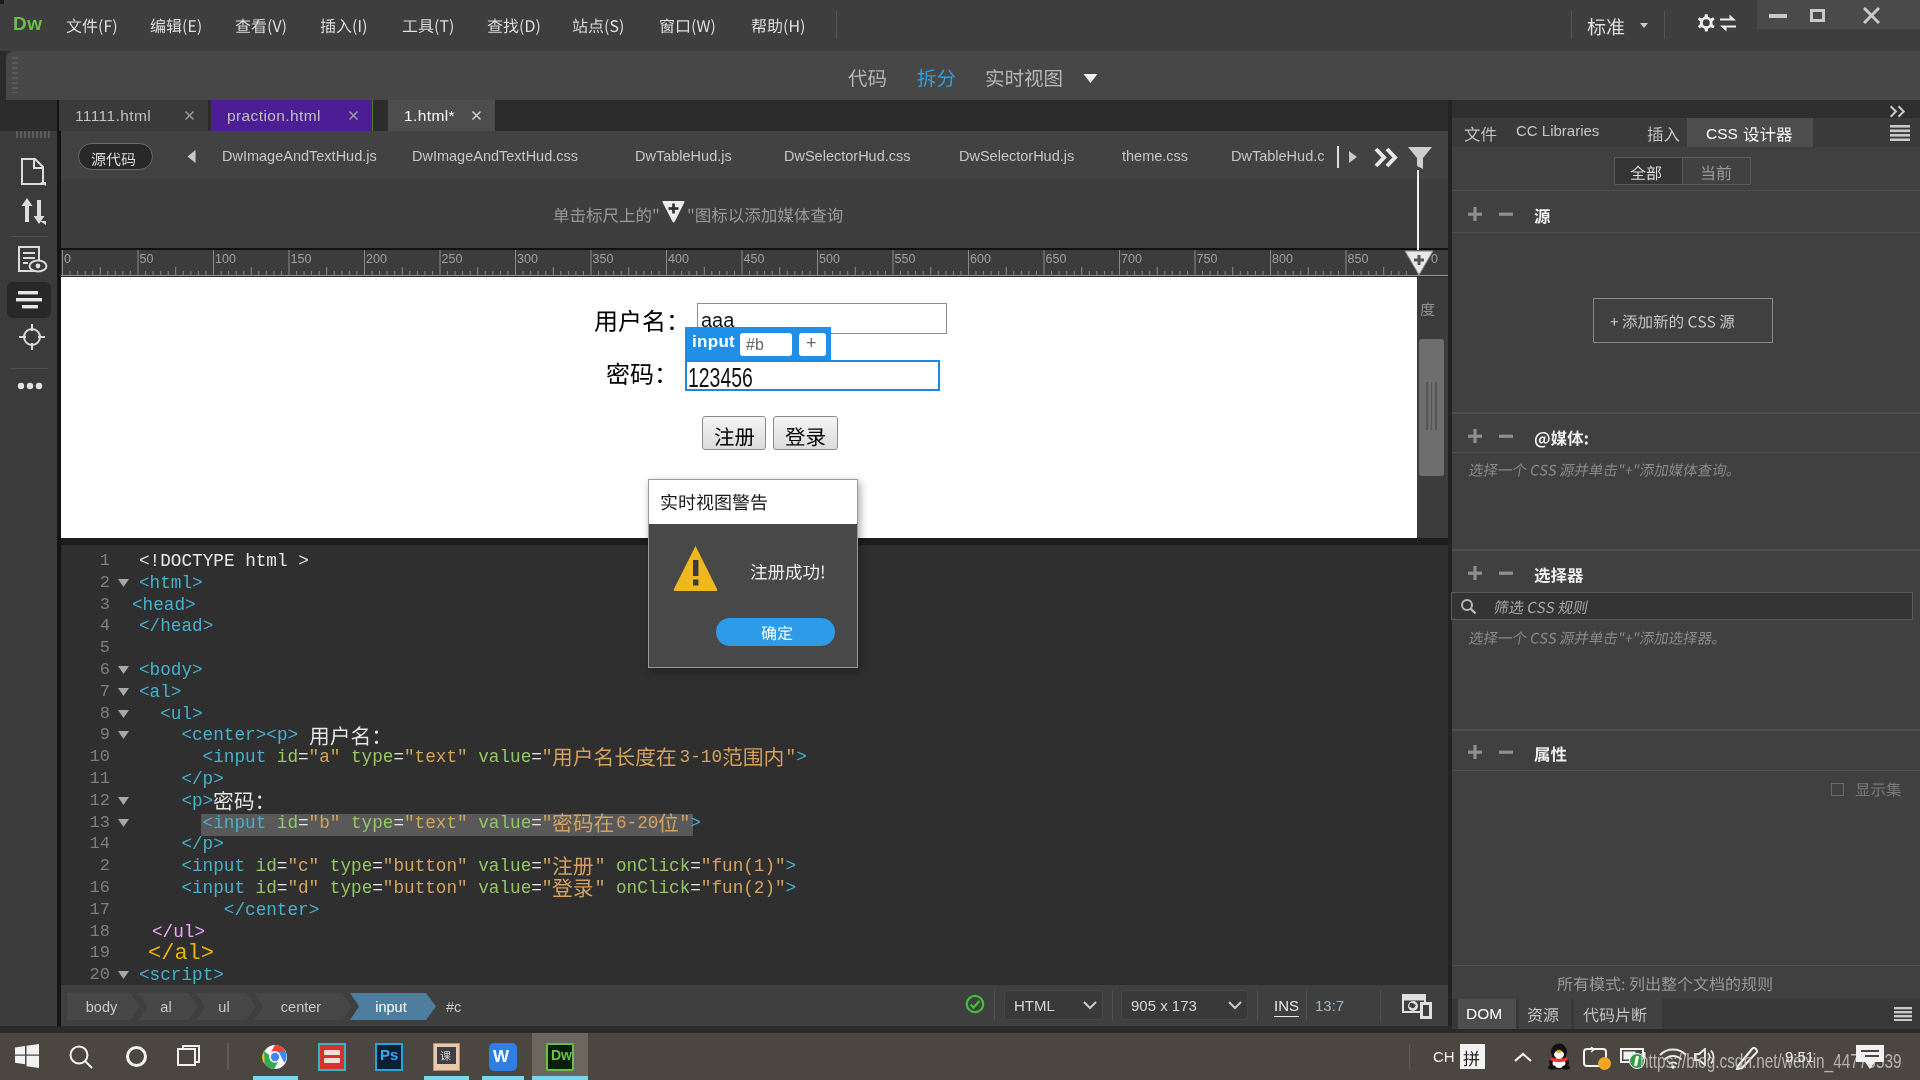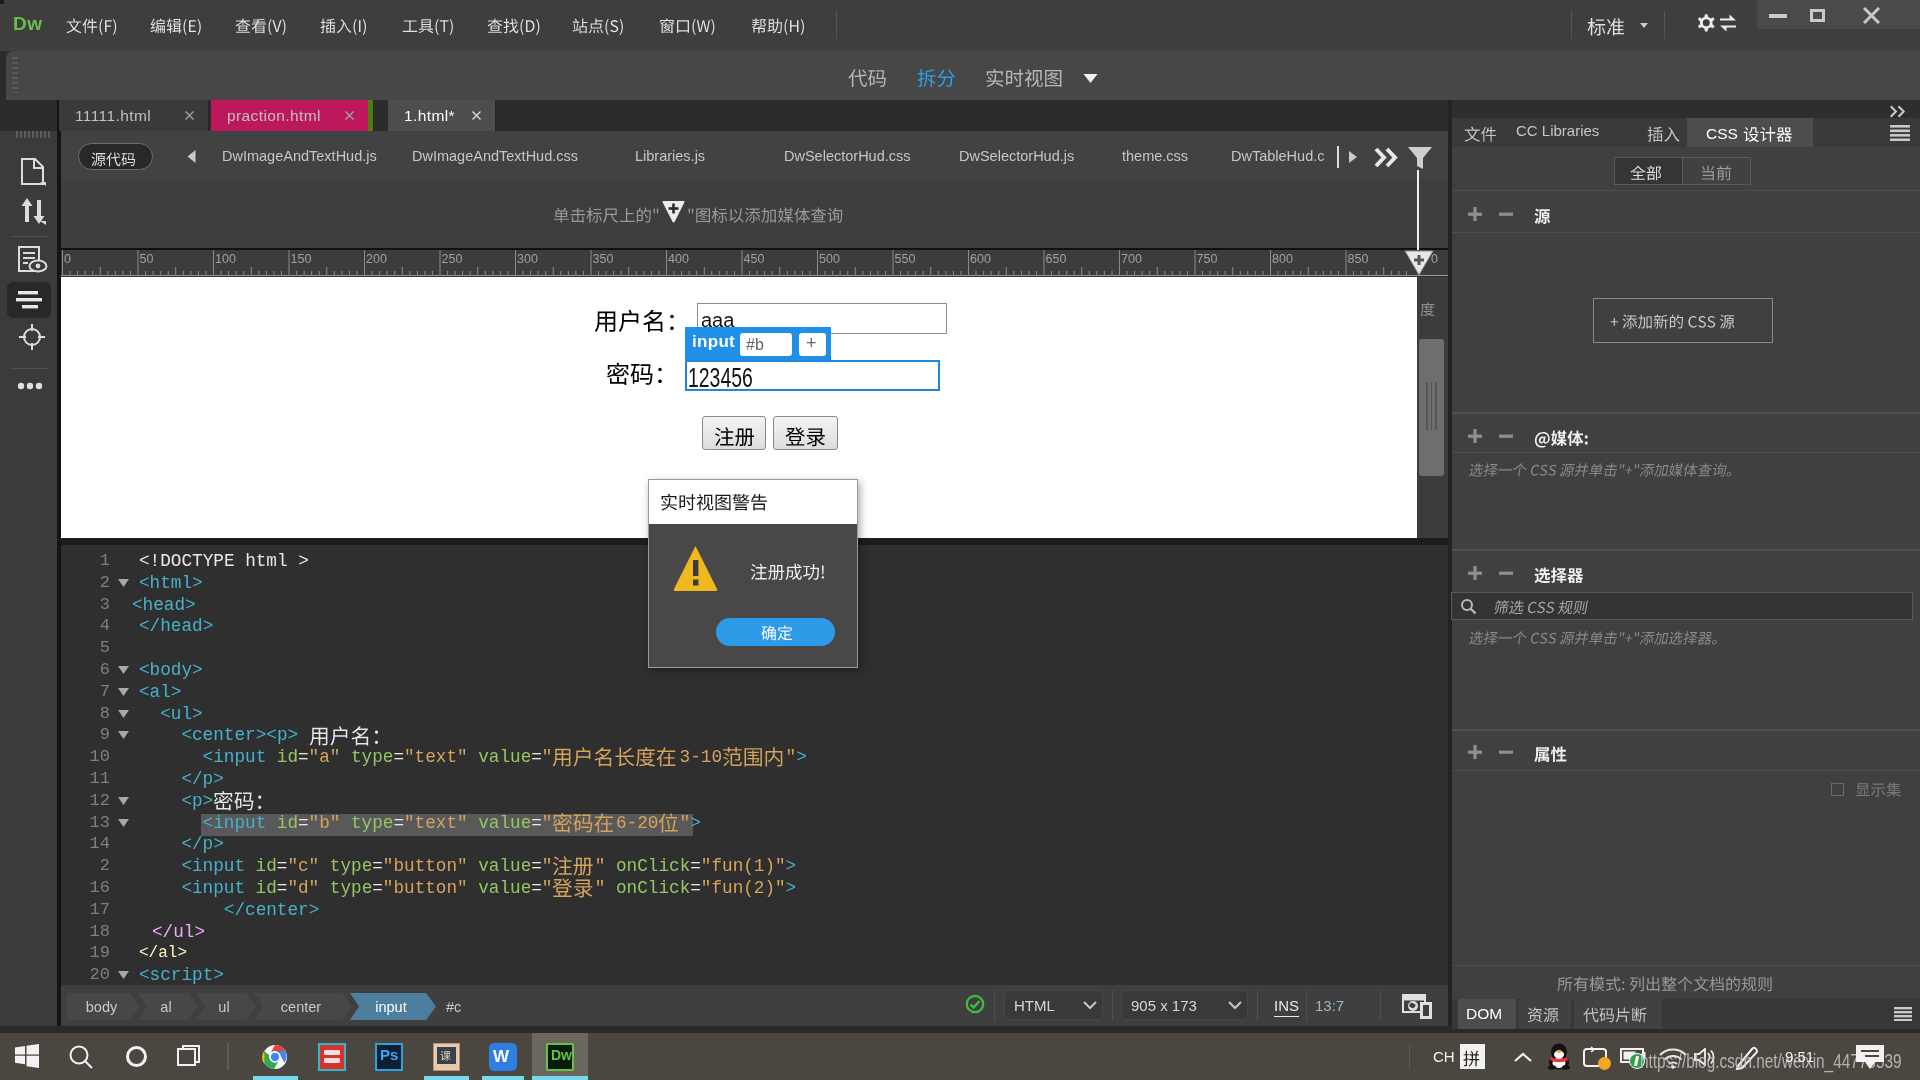--- a/index.html
+++ b/index.html
@@ -97,21 +97,21 @@
     </svg>
     <div class="abs" style="left:59px;top:100px;width:150px;height:31px;background:#3a3a3a;border-right:1px solid #272727">
       <span style="position:absolute;left:16px;top:7px;font-size:15.5px;color:#c0c0c0;letter-spacing:0.4px">11111.html</span>
       <svg style="position:absolute;right:13px;top:10px" width="11" height="11" viewBox="0 0 11 11">
         <g stroke="#9a9a9a" stroke-width="1.6">
           <line x1="1.5" y1="1.5" x2="9.5" y2="9.5"></line>
           <line x1="9.5" y1="1.5" x2="1.5" y2="9.5"></line>
         </g>
       </svg>
     </div>
-    <div class="abs" style="left:211px;top:100px;width:162px;height:31px;background:#be185d;border-right:5px solid #4d7c0f">
+    <div class="abs" style="left:211px;top:100px;width:162px;height:31px;background:#4c1d95;border-right:1px solid #4d7c0f">
       <span style="position:absolute;left:16px;top:7px;font-size:15.5px;color:#c0c0c0;letter-spacing:0.4px">praction.html</span>
       <svg style="position:absolute;right:13px;top:10px" width="11" height="11" viewBox="0 0 11 11">
         <g stroke="#9a9a9a" stroke-width="1.6">
           <line x1="1.5" y1="1.5" x2="9.5" y2="9.5"></line>
           <line x1="9.5" y1="1.5" x2="1.5" y2="9.5"></line>
         </g>
       </svg>
     </div>
     <div class="abs" style="left:388px;top:100px;width:108px;height:31px;background:#4d4d4d;border-right:1px solid #272727">
       <span style="position:absolute;left:16px;top:7px;font-size:15.5px;color:#ffffff;letter-spacing:0.4px">1.html*</span>
@@ -124,21 +124,21 @@
     </div>
     <div class="abs" style="left:78px;top:143px;width:75px;height:27px;background:#282828;border:1px solid #6e6e6e;border-radius:14px"></div>
     <svg style="position:absolute;left:91.0px;top:149.5px;" width="45.0" height="19.2" viewBox="0 -15.0 45.0 19.2">
       <path fill="#e0e0e0" d="M8.1 -6.1L12.6 -6.1L12.6 -4.8L8.1 -4.8ZM8.1 -8.2L12.6 -8.2L12.6 -6.9L8.1 -6.9ZM7.6 -3.1C7.1 -2.1 6.5 -1 5.8 -0.3C6 -0.1 6.5 0.1 6.7 0.3C7.3 -0.5 8.1 -1.7 8.6 -2.8ZM11.8 -2.8C12.4 -1.9 13.1 -0.6 13.5 0.1L14.5 -0.3C14.1 -1 13.4 -2.3 12.8 -3.2ZM1.3 -11.7C2.1 -11.1 3.3 -10.4 3.8 -9.9L4.5 -10.8C3.9 -11.3 2.8 -12 2 -12.4ZM0.6 -7.6C1.4 -7.1 2.5 -6.4 3.1 -6L3.8 -6.9C3.2 -7.3 2 -8 1.2 -8.4ZM0.9 0.4L1.9 1C2.6 -0.4 3.4 -2.3 4.1 -3.9L3.2 -4.5C2.5 -2.8 1.5 -0.8 0.9 0.4ZM5.1 -11.9L5.1 -7.8C5.1 -5.3 4.9 -1.9 3.2 0.5C3.5 0.7 3.9 0.9 4.1 1.1C5.9 -1.4 6.2 -5.1 6.2 -7.8L6.2 -10.8L14.3 -10.8L14.3 -11.9ZM9.8 -10.6C9.7 -10.2 9.5 -9.6 9.3 -9.1L7 -9.1L7 -3.9L9.7 -3.9L9.7 0C9.7 0.2 9.7 0.2 9.5 0.2C9.3 0.2 8.6 0.2 7.9 0.2C8.1 0.5 8.2 0.9 8.2 1.2C9.2 1.2 9.9 1.2 10.3 1C10.7 0.9 10.8 0.6 10.8 0L10.8 -3.9L13.7 -3.9L13.7 -9.1L10.4 -9.1C10.6 -9.5 10.8 -9.9 11 -10.4ZM25.7 -11.7C26.6 -11 27.7 -9.9 28.2 -9.3L29 -9.9C28.5 -10.5 27.4 -11.6 26.5 -12.3ZM23.2 -12.4C23.3 -10.8 23.4 -9.3 23.5 -7.9L19.9 -7.5L20 -6.4L23.6 -6.8C24.2 -2.1 25.4 1 27.9 1.2C28.7 1.2 29.3 0.4 29.6 -2.1C29.4 -2.2 28.9 -2.5 28.7 -2.7C28.5 -1 28.3 -0.1 27.9 -0.1C26.2 -0.3 25.3 -3 24.8 -7L29.3 -7.6L29.2 -8.6L24.6 -8.1C24.5 -9.4 24.4 -10.9 24.3 -12.4ZM19.7 -12.4C18.7 -10.1 17 -7.8 15.3 -6.3C15.5 -6 15.9 -5.5 16 -5.2C16.7 -5.8 17.3 -6.6 18 -7.4L18 1.2L19.1 1.2L19.1 -9.1C19.8 -10 20.3 -11.1 20.8 -12.1ZM36.1 -3.1L36.1 -2.1L41.9 -2.1L41.9 -3.1ZM37.4 -9.8C37.3 -8.3 37.1 -6.3 36.9 -5.1L37.2 -5.1L42.9 -5C42.7 -1.8 42.3 -0.4 41.9 -0C41.8 0.1 41.6 0.1 41.4 0.1C41.1 0.1 40.4 0.1 39.7 0.1C39.9 0.3 40 0.8 40 1.1C40.7 1.1 41.4 1.1 41.8 1.1C42.3 1.1 42.6 1 42.8 0.6C43.4 0.1 43.7 -1.5 44.1 -5.5C44.1 -5.7 44.1 -6 44.1 -6L42.2 -6C42.5 -7.9 42.7 -10.1 42.8 -11.7L42 -11.8L41.9 -11.7L36.6 -11.7L36.6 -10.7L41.7 -10.7C41.5 -9.4 41.4 -7.5 41.2 -6L38.1 -6C38.2 -7.1 38.3 -8.5 38.4 -9.7ZM30.8 -11.8L30.8 -10.8L32.6 -10.8C32.2 -8.5 31.5 -6.3 30.4 -4.9C30.6 -4.6 30.9 -4 30.9 -3.7C31.2 -4.1 31.5 -4.5 31.7 -4.9L31.7 0.5L32.7 0.5L32.7 -0.7L35.5 -0.7L35.5 -7.2L32.7 -7.2C33.1 -8.3 33.4 -9.5 33.7 -10.8L35.9 -10.8L35.9 -11.8ZM32.7 -6.2L34.5 -6.2L34.5 -1.7L32.7 -1.7Z"></path>
     </svg>
     <svg class="abs" style="left:186px;top:149px" width="11" height="15" viewBox="0 0 11 15">
       <path fill="#c9c9c9" d="M9.5 1v13L1.5 7.5z"></path>
     </svg>
     <div class="abs" style="left:222px;top:148px;font-size:14.5px;color:#c6c6c6">DwImageAndTextHud.js</div>
     <div class="abs" style="left:412px;top:148px;font-size:14.5px;color:#c6c6c6">DwImageAndTextHud.css</div>
-    <div class="abs" style="left:635px;top:148px;font-size:14.5px;color:#c6c6c6">Libraries.js</div>
+    <div class="abs" style="left:635px;top:148px;font-size:14.5px;color:#c6c6c6">DwTableHud.js</div>
     <div class="abs" style="left:784px;top:148px;font-size:14.5px;color:#c6c6c6">DwSelectorHud.css</div>
     <div class="abs" style="left:959px;top:148px;font-size:14.5px;color:#c6c6c6">DwSelectorHud.js</div>
     <div class="abs" style="left:1122px;top:148px;font-size:14.5px;color:#c6c6c6">theme.css</div>
     <div class="abs" style="left:1231px;top:148px;font-size:14.5px;color:#c6c6c6">DwTableHud.c</div>
     <div class="abs" style="left:1337px;top:146px;width:2px;height:22px;background:#ddd"></div>
     <svg class="abs" style="left:1348px;top:150px" width="10px" height="14" viewBox="0 0 10 14">
       <path fill="#c9c9c9" d="M1 1v12l8-6z"></path>
     </svg>
     <svg class="abs" style="left:1374px;top:147px" width="34" height="21" viewBox="0 0 34 21">
       <g fill="none" stroke="#e8e8e8" stroke-width="4">
@@ -526,21 +526,21 @@
     <div class="abs mono" style="left:594.8px;top:878.0px;font-size:17.7px;line-height:21.8px;color:#d6a35c;white-space:pre">"</div>
     <div class="abs mono" style="left:616.0px;top:878.0px;font-size:17.7px;line-height:21.8px;color:#93c763;white-space:pre">onClick</div>
     <div class="abs mono" style="left:690.2px;top:878.0px;font-size:17.7px;line-height:21.8px;color:#e8e8e8;white-space:pre">=</div>
     <div class="abs mono" style="left:700.8px;top:878.0px;font-size:17.7px;line-height:21.8px;color:#d6a35c;white-space:pre">"fun(2)"</div>
     <div class="abs mono" style="left:785.6px;top:878.0px;font-size:17.7px;line-height:21.8px;color:#46b1ce;white-space:pre">&gt;</div>
     <div class="abs mono" style="left:0;top:899.8px;width:110px;text-align:right;font-size:17px;color:#7f7f7f">17</div>
     <div class="abs mono" style="left:223.8px;top:899.8px;font-size:17.7px;line-height:21.8px;color:#46b1ce;white-space:pre">&lt;/center&gt;</div>
     <div class="abs mono" style="left:0;top:921.6px;width:110px;text-align:right;font-size:17px;color:#7f7f7f">18</div>
     <div class="abs mono" style="left:152px;top:921.6px;font-size:17.7px;line-height:21.8px;color:#f0abfc;white-space:pre">&lt;/ul&gt;</div>
     <div class="abs mono" style="left:0;top:943.4px;width:110px;text-align:right;font-size:17px;color:#7f7f7f">19</div>
-    <div class="abs mono" style="left:139.0px;top:943.4px;font-size:16px;line-height:21.8px;color:#fef9c3;white-space:pre">&lt;/al&gt;</div>
+    <div class="abs mono" style="left:148px;top:943.4px;font-size:22px;line-height:21.8px;color:#eab308;white-space:pre">&lt;/al&gt;</div>
     <div class="abs mono" style="left:0;top:965.2px;width:110px;text-align:right;font-size:17px;color:#7f7f7f">20</div>
     <svg class="abs" style="left:118px;top:971.2px" width="11" height="8" viewBox="0 0 11 8">
       <path fill="#a8a8a8" d="M0 0h11L5.5 8z"></path>
     </svg>
     <div class="abs mono" style="left:139.0px;top:965.2px;font-size:17.7px;line-height:21.8px;color:#46b1ce;white-space:pre">&lt;script&gt;</div>
     <div class="abs" style="left:648px;top:479px;width:210px;height:189px;border:1px solid #9a9a9a;box-shadow:2px 3px 8px rgba(0,0,0,0.35)"></div>
     <div class="abs" style="left:649px;top:480px;width:208px;height:44px;background:#fff"></div>
     <div class="abs" style="left:649px;top:524px;width:208px;height:143px;background:#484848"></div>
     <svg style="position:absolute;left:660.0px;top:491.0px;" width="108.0" height="23.0" viewBox="0 -18.0 108.0 23.0">
       <path fill="#1a1a1a" d="M9.7 -1.9C12.1 -1 14.5 0.2 15.9 1.3L16.8 0.3C15.3 -0.8 12.7 -2 10.3 -2.9ZM4.3 -10C5.3 -9.4 6.4 -8.5 7 -7.9L7.8 -8.9C7.3 -9.5 6.1 -10.3 5.1 -10.9ZM2.5 -7.2C3.5 -6.7 4.8 -5.8 5.3 -5.1L6.2 -6.1C5.6 -6.8 4.3 -7.6 3.3 -8.1ZM1.6 -13.1L1.6 -9.4L3 -9.4L3 -11.8L15 -11.8L15 -9.4L16.4 -9.4L16.4 -13.1L10.2 -13.1C10 -13.7 9.5 -14.6 9.1 -15.2L7.7 -14.8C8 -14.3 8.4 -13.6 8.6 -13.1ZM1.3 -4.6L1.3 -3.4L7.8 -3.4C6.8 -1.7 4.9 -0.5 1.5 0.2C1.7 0.5 2.1 1 2.2 1.4C6.3 0.4 8.3 -1.1 9.3 -3.4L16.8 -3.4L16.8 -4.6L9.7 -4.6C10.3 -6.4 10.4 -8.4 10.5 -10.9L9.1 -10.9C9 -8.4 8.9 -6.3 8.3 -4.6ZM26.5 -8.1C27.5 -6.7 28.7 -4.8 29.3 -3.7L30.5 -4.4C29.9 -5.5 28.6 -7.4 27.6 -8.7ZM23.8 -7.2L23.8 -3.1L20.8 -3.1L20.8 -7.2ZM23.8 -8.4L20.8 -8.4L20.8 -12.4L23.8 -12.4ZM19.5 -13.6L19.5 -0.4L20.8 -0.4L20.8 -1.9L25.1 -1.9L25.1 -13.6ZM31.8 -15L31.8 -11.5L25.9 -11.5L25.9 -10.2L31.8 -10.2L31.8 -0.6C31.8 -0.2 31.6 -0.1 31.2 -0.1C30.9 -0.1 29.5 -0.1 28.1 -0.1C28.3 0.3 28.5 0.9 28.6 1.3C30.4 1.3 31.6 1.2 32.2 1C32.9 0.8 33.1 0.4 33.1 -0.6L33.1 -10.2L35.3 -10.2L35.3 -11.5L33.1 -11.5L33.1 -15ZM44.1 -14.2L44.1 -4.7L45.4 -4.7L45.4 -13L51 -13L51 -4.7L52.3 -4.7L52.3 -14.2ZM38.8 -14.5C39.4 -13.8 40.1 -12.8 40.4 -12.1L41.5 -12.8C41.2 -13.5 40.5 -14.4 39.8 -15.1ZM47.5 -11.7L47.5 -8.2C47.5 -5.3 46.9 -1.9 42.4 0.4C42.6 0.7 43.1 1.2 43.2 1.5C45.9 0 47.4 -1.9 48.1 -3.9L48.1 -0.4C48.1 0.8 48.6 1.2 49.8 1.2L51.4 1.2C53 1.2 53.2 0.4 53.4 -2.4C53 -2.5 52.6 -2.7 52.2 -2.9C52.2 -0.3 52.1 0.1 51.4 0.1L50 0.1C49.5 0.1 49.3 0 49.3 -0.5L49.3 -5L48.4 -5C48.7 -6.1 48.8 -7.1 48.8 -8.1L48.8 -11.7ZM37.1 -12L37.1 -10.8L41.5 -10.8C40.4 -8.5 38.6 -6.2 36.7 -5C36.9 -4.7 37.2 -4 37.3 -3.7C38 -4.2 38.7 -4.8 39.4 -5.6L39.4 1.4L40.7 1.4L40.7 -6.3C41.3 -5.5 42.1 -4.5 42.5 -3.9L43.3 -5C43 -5.4 41.7 -6.9 41 -7.6C41.9 -8.8 42.6 -10.2 43.1 -11.6L42.4 -12.1L42.2 -12ZM60.7 -5C62.2 -4.7 64 -4.1 65 -3.6L65.6 -4.5C64.6 -5 62.8 -5.6 61.3 -5.8ZM58.9 -2.7C61.4 -2.4 64.5 -1.7 66.3 -1.1L66.9 -2.1C65.1 -2.7 62 -3.4 59.6 -3.7ZM55.5 -14.3L55.5 1.4L56.8 1.4L56.8 0.7L69.2 0.7L69.2 1.4L70.5 1.4L70.5 -14.3ZM56.8 -0.5L56.8 -13.1L69.2 -13.1L69.2 -0.5ZM61.5 -12.7C60.6 -11.3 59 -9.9 57.5 -8.9C57.7 -8.8 58.2 -8.4 58.4 -8.1C58.9 -8.5 59.5 -8.9 60.1 -9.4C60.6 -8.8 61.3 -8.3 62 -7.8C60.5 -7.1 58.7 -6.6 57.1 -6.2C57.4 -6 57.7 -5.5 57.8 -5.1C59.5 -5.5 61.4 -6.2 63.1 -7.1C64.6 -6.3 66.3 -5.7 68.1 -5.3C68.2 -5.7 68.6 -6.1 68.8 -6.4C67.2 -6.6 65.6 -7.1 64.2 -7.8C65.6 -8.7 66.7 -9.7 67.5 -10.9L66.7 -11.4L66.5 -11.3L61.8 -11.3C62.1 -11.6 62.4 -12 62.6 -12.3ZM60.8 -10.1L60.9 -10.3L65.6 -10.3C64.9 -9.6 64.1 -8.9 63.1 -8.4C62.2 -8.9 61.4 -9.5 60.8 -10.1ZM75.5 -3.5L75.5 -2.7L86.6 -2.7L86.6 -3.5ZM75.5 -5.1L75.5 -4.3L86.6 -4.3L86.6 -5.1ZM75.3 -1.9L75.3 1.4L76.6 1.4L76.6 0.9L85.4 0.9L85.4 1.4L86.8 1.4L86.8 -1.9ZM76.6 0.1L76.6 -1.1L85.4 -1.1L85.4 0.1ZM80 -7.7C80.1 -7.5 80.3 -7.1 80.4 -6.8L73.2 -6.8L73.2 -5.8L88.7 -5.8L88.7 -6.8L81.9 -6.8C81.7 -7.2 81.4 -7.7 81.1 -8ZM74.7 -12.9C74.3 -12 73.7 -11.1 72.6 -10.3C72.8 -10.2 73.2 -9.8 73.4 -9.6C73.7 -9.8 73.9 -10 74.1 -10.2L74.1 -7.8L75.1 -7.8L75.1 -8.2L77.8 -8.2C77.9 -8 78 -7.7 78 -7.5C78.5 -7.5 79 -7.5 79.3 -7.5C79.6 -7.6 79.9 -7.7 80.1 -7.9C80.4 -8.3 80.6 -9.3 80.7 -11.8C80.7 -11.9 80.7 -12.2 80.7 -12.2L75.5 -12.2L75.8 -12.7L75.6 -12.8L76.3 -12.8L76.3 -13.4L78.3 -13.4L78.3 -12.8L79.4 -12.8L79.4 -13.4L81.5 -13.4L81.5 -14.3L79.4 -14.3L79.4 -15.1L78.3 -15.1L78.3 -14.3L76.3 -14.3L76.3 -15.1L75.1 -15.1L75.1 -14.3L73 -14.3L73 -13.4L75.1 -13.4L75.1 -12.9ZM83.5 -15.2C83 -13.6 82 -12.1 80.8 -11.2C81.1 -11 81.5 -10.7 81.7 -10.5C82.2 -10.9 82.5 -11.3 82.9 -11.8C83.3 -11.1 83.8 -10.4 84.3 -9.8C83.5 -9.3 82.5 -8.8 81.4 -8.5C81.6 -8.3 82 -7.8 82.1 -7.6C83.3 -7.9 84.3 -8.4 85.2 -9.1C86.1 -8.3 87.3 -7.7 88.5 -7.4C88.7 -7.7 89 -8.1 89.3 -8.4C88.1 -8.7 87 -9.2 86.1 -9.8C86.8 -10.6 87.4 -11.5 87.8 -12.7L89.1 -12.7L89.1 -13.6L84 -13.6C84.2 -14 84.4 -14.5 84.6 -14.9ZM86.6 -12.7C86.3 -11.8 85.8 -11.1 85.2 -10.5C84.5 -11.1 84 -11.8 83.6 -12.7ZM79.5 -11.4C79.4 -9.5 79.3 -8.8 79.1 -8.6C79 -8.5 78.9 -8.4 78.8 -8.4L78.3 -8.5L78.3 -10.8L74.7 -10.8L75.1 -11.4ZM75.1 -10.1L77.3 -10.1L77.3 -9L75.1 -9ZM94.5 -15C93.8 -12.9 92.6 -10.9 91.3 -9.6C91.6 -9.4 92.3 -9.1 92.5 -8.8C93.1 -9.5 93.7 -10.3 94.2 -11.3L98.7 -11.3L98.7 -8.4L91.1 -8.4L91.1 -7.2L107 -7.2L107 -8.4L100.1 -8.4L100.1 -11.3L105.6 -11.3L105.6 -12.5L100.1 -12.5L100.1 -15.1L98.7 -15.1L98.7 -12.5L94.9 -12.5C95.3 -13.2 95.6 -13.9 95.8 -14.6ZM93.3 -5.4L93.3 1.6L94.7 1.6L94.7 0.6L103.5 0.6L103.5 1.6L104.9 1.6L104.9 -5.4ZM94.7 -0.7L94.7 -4.1L103.5 -4.1L103.5 -0.7Z"></path>

